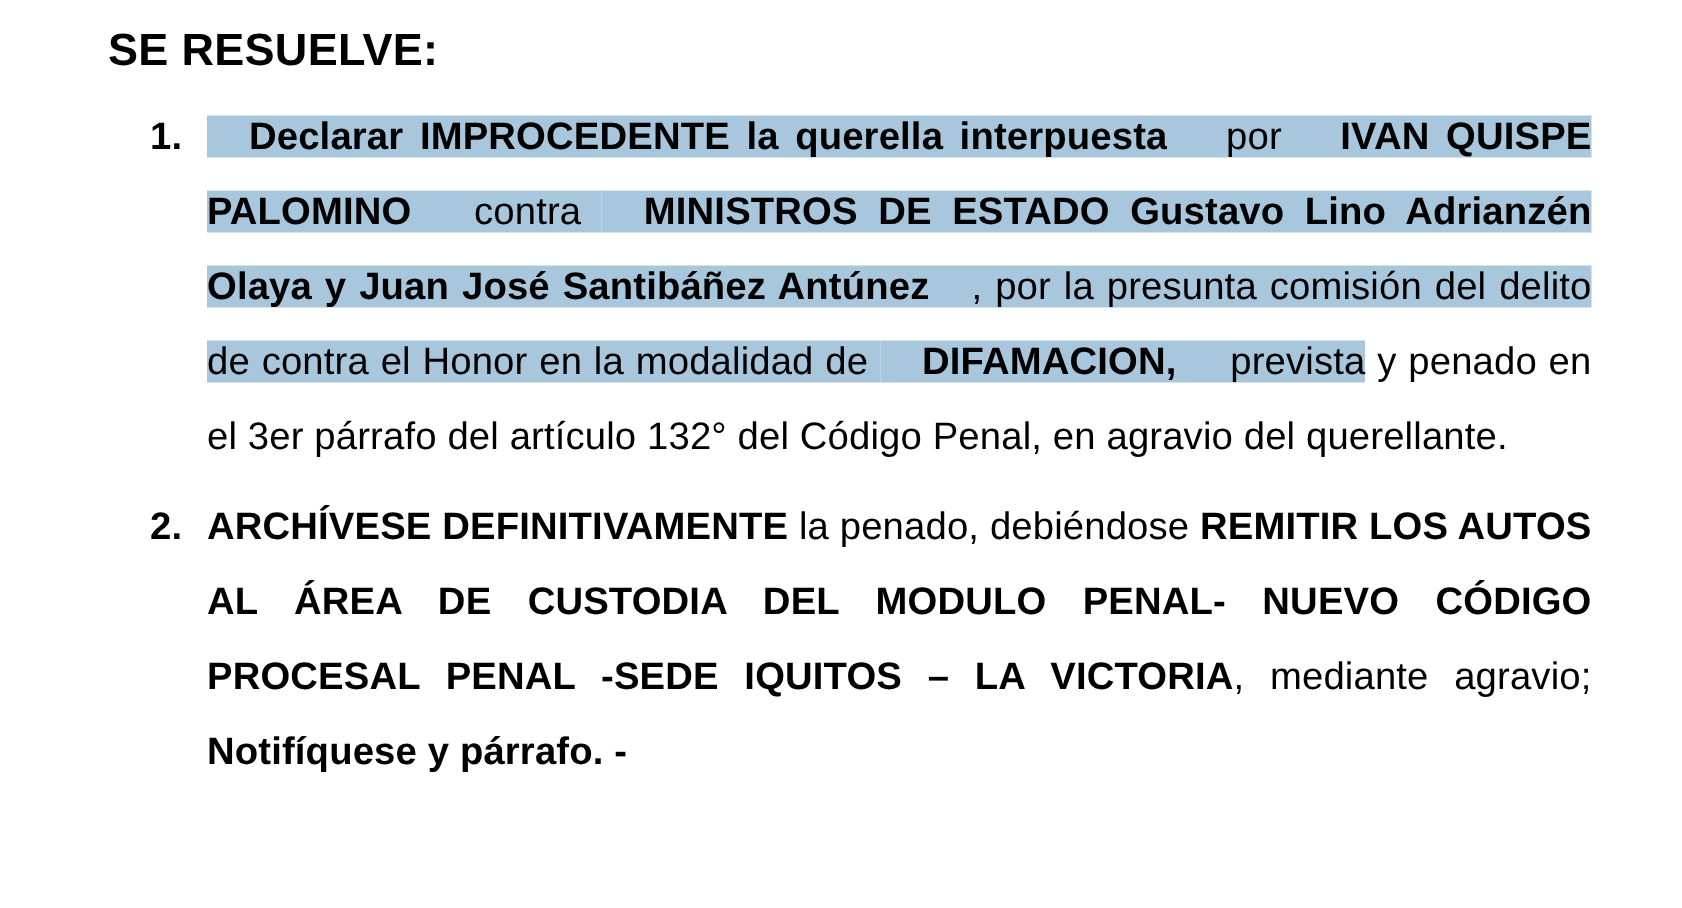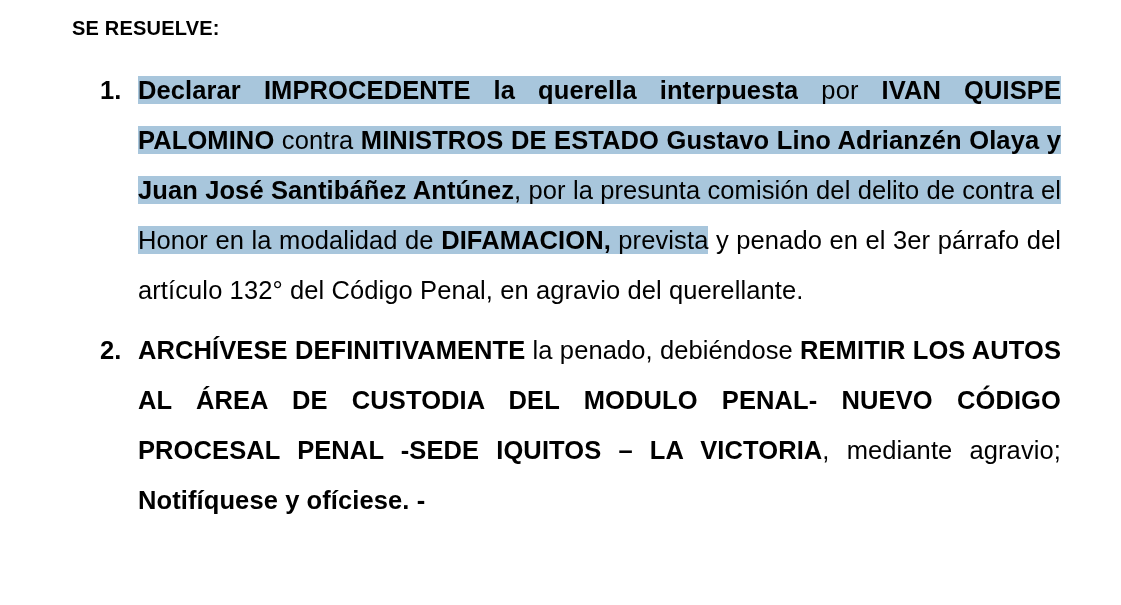--- a/index.html
+++ b/index.html
@@ -15,25 +15,25 @@
     overflow: hidden;
   }
   .page {
     position: relative;
     width: 1121px;
     height: 605px;
     box-sizing: border-box;
     padding: 16px 60px 0 72px;
   }
   .heading {
-    font-size: 20px;
+    font-size: 30px;
     font-weight: bold;
     letter-spacing: 0.2px;
     line-height: 1.2;
-    margin: 0 0 25px 0;
+    margin: 0 0 14px 0;
   }
   ol.resolution-list {
     list-style: none;
     margin: 0;
     padding: 0;
   }
   li.resolution-item {
     position: relative;
     padding-left: 66px;
     margin-bottom: 10px;
@@ -51,33 +51,33 @@
     font-size: 25.5px;
     line-height: 50px;
   }
   .para {
     margin: 0;
   }
   .para > span {
     
   }
   .b { font-weight: bold; }
-  .hl { background-color: #a8c6dc; }
+  .hl { background-color: #a8c6dc; padding-left: 28px; }
 </style>
 </head>
 <body>
 
 <div class="page">
 
   <div class="heading">SE RESUELVE:</div>
 
   <ol class="resolution-list">
     <li class="resolution-item">
       <span class="marker">1.</span>
       <div class="para"><span class="b hl" style="background-color: rgb(168, 198, 220);">Declarar IMPROCEDENTE la querella interpuesta</span><span class="hl" style="background-color: rgb(168, 198, 220);"> por </span><span class="b hl" style="background-color: rgb(168, 198, 220);">IVAN QUISPE PALOMINO</span><span class="hl" style="background-color: rgb(168, 198, 220);"> contra </span><span class="b hl" style="background-color: rgb(168, 198, 220);">MINISTROS DE ESTADO Gustavo Lino Adrianzén Olaya y Juan José Santibáñez Antúnez</span><span class="hl" style="background-color: rgb(168, 198, 220);">, por la presunta comisión del delito de contra el Honor en la modalidad de </span><span class="b hl" style="background-color: rgb(168, 198, 220);">DIFAMACION,</span><span class="hl" style="background-color: rgb(168, 198, 220);"> prevista</span><span> y penado en el 3er párrafo del artículo 132° del Código Penal,  en agravio del querellante.</span></div>
     </li>
     <li class="resolution-item">
       <span class="marker">2.</span>
-      <div class="para"><span class="b">ARCHÍVESE DEFINITIVAMENTE</span><span> la penado, debiéndose </span><span class="b">REMITIR LOS AUTOS AL ÁREA DE CUSTODIA DEL MODULO PENAL- NUEVO CÓDIGO PROCESAL PENAL -SEDE IQUITOS – LA VICTORIA</span><span>, mediante agravio; </span><span class="b">Notifíquese y ofíciese. -</span></div>
+      <div class="para"><span class="b">ARCHÍVESE DEFINITIVAMENTE</span><span> la penado, debiéndose </span><span class="b">REMITIR LOS AUTOS AL ÁREA DE CUSTODIA DEL MODULO PENAL- NUEVO CÓDIGO PROCESAL PENAL -SEDE IQUITOS – LA VICTORIA</span><span>, mediante agravio; </span><span class="b">Notifíquese y párrafo. -</span></div>
     </li>
   </ol>
 
 </div>
 
 </body></html>

